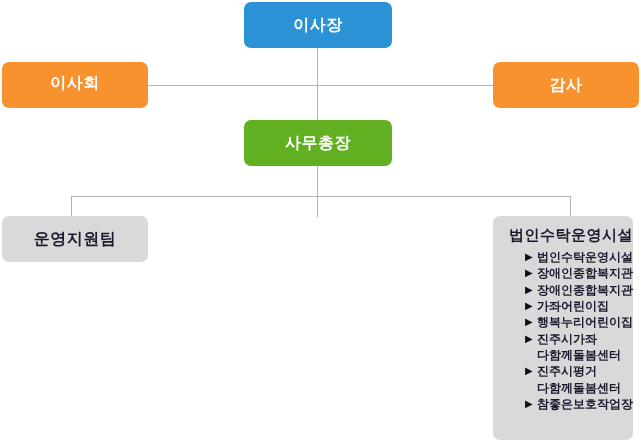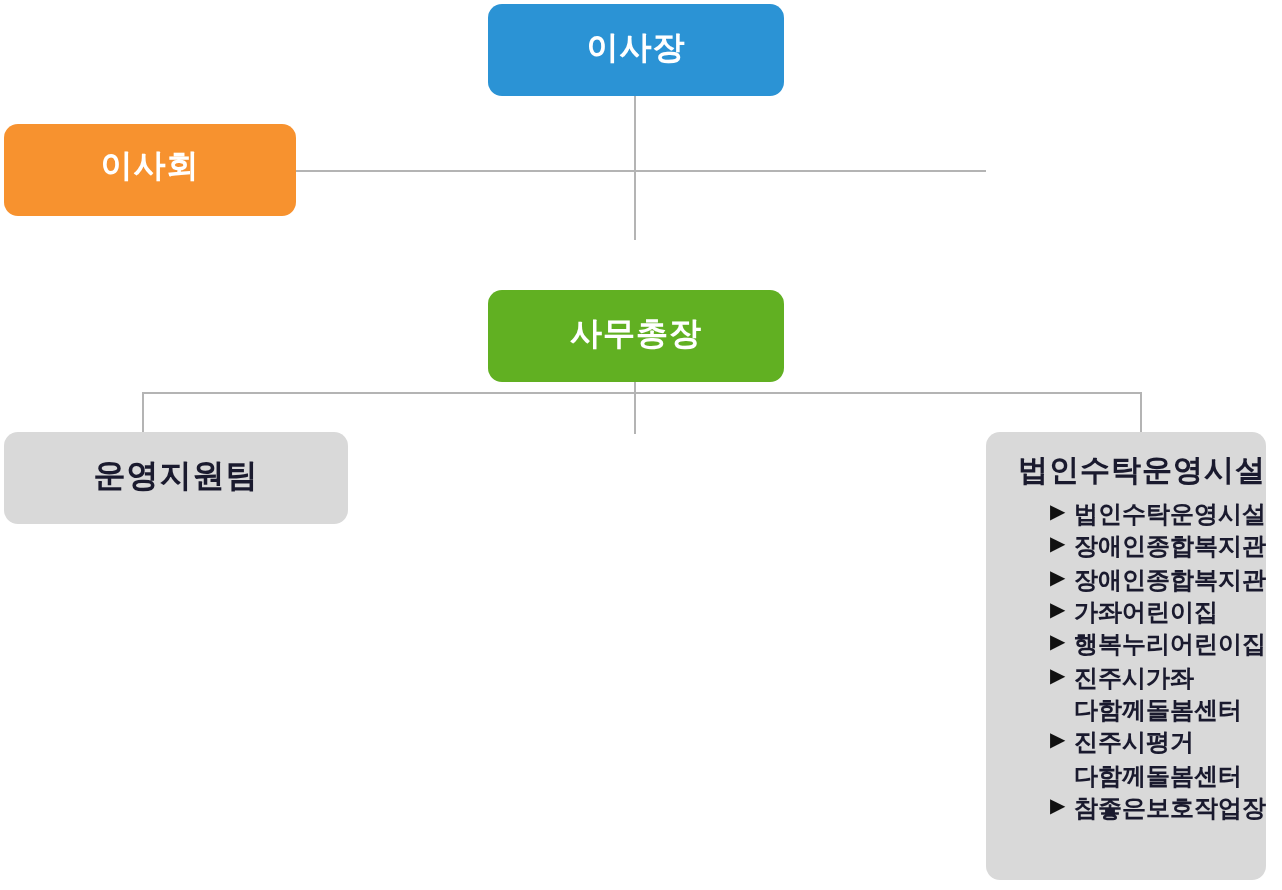--- a/index.html
+++ b/index.html
@@ -35,21 +35,21 @@
     align-items: center;
     justify-content: center;
     text-align: center;
     font-weight: bold;
     font-size: 16px;
     letter-spacing: 0.5px;
     line-height: 1.2;
   }
   .node.blue   { background: #2b93d5; color: #ffffff; }
   .node.orange { background: #f7922f; color: #ffffff; }
-  .node.green  { background: #61b022; color: #ffffff; margin-top: 25px; }
+  .node.green  { background: #61b022; color: #ffffff; }
   .node.gray   { background: #d9d9d9; color: #1a1a2e; }
 
   
   .panel {
     position: absolute;
     box-sizing: border-box;
     background: #d9d9d9;
     border-radius: 7px;
     padding: 10px 0 8px 16px;
   }
@@ -98,24 +98,25 @@
   <div class="line v" style="left:317px; top:166px; height:50px;"></div>
   <div class="line h" style="left:71px; top:196px; width:500px;"></div>
   <div class="line v" style="left:71px; top:196px; height:21px;"></div>
   <div class="line v" style="left:317px; top:196px; height:21px;"></div>
   <div class="line v" style="left:570px; top:196px; height:21px;"></div>
 
   <div class="node blue" style="left:244px; top:2px; width:148px; height:46px;">이사장</div>
 
   <div class="node orange" style="left:2px; top:62px; width:146px; height:46px;font-family:Liberation Mono, monospace;">이사회</div>
 
+  <div class="node orange" style="left:493px; top:62px; width:146px; height:46px;">감사</div>
 
   <div class="node green" style="left:244px; top:120px; width:148px; height:46px;">사무총장</div>
 
-  <div class="node gray" style="left:2px; top:216px; width:172px; height:46px;">운영지원팀</div>
+  <div class="node gray" style="left:2px; top:216px; width:146px; height:46px;">운영지원팀</div>
 
 
   <div class="panel" style="left:493px; top:216px; width:140px; height:224px;">
     <div class="panel-title">법인수탁운영시설</div>
     <ul class="panel-list">
 
       <li>
         <span class="bullet">▶</span>
         <span class="item-text">
           <span>법인수탁운영시설</span>

